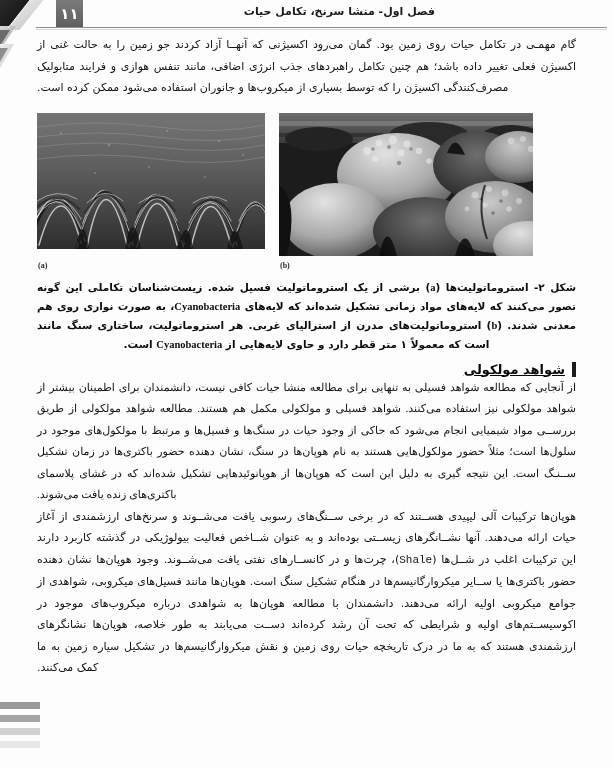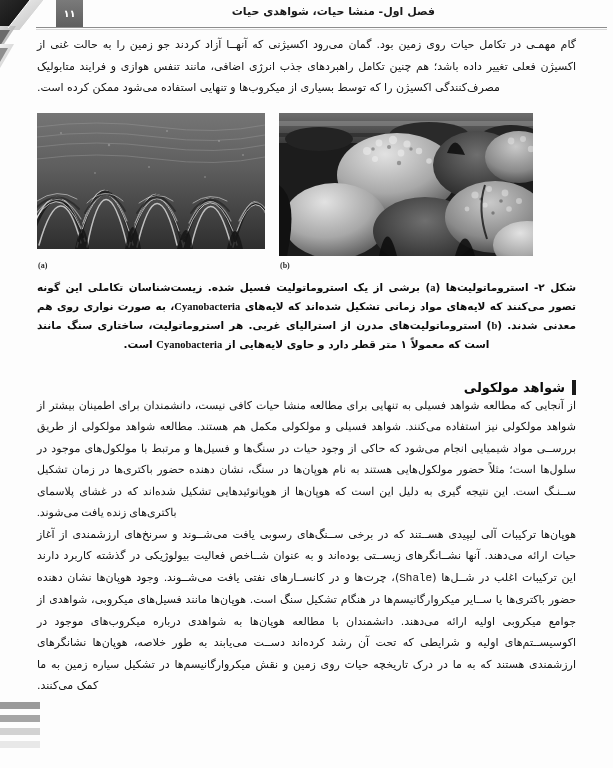--- a/index.html
+++ b/index.html
@@ -58,21 +58,21 @@
     direction: rtl;
   }
   .page-number-badge {
     position: absolute;
     top: 0px;
     left: 56px;
     width: 27px;
     height: 27px;
     background: linear-gradient(180deg, #7a7a7a 0%, #6e6e6e 45%, #5f5f5f 100%);
     color: #ffffff;
-    font-size: 10px;
+    font-size: 15px;
     font-weight: bold;
     display: flex;
     align-items: center;
     justify-content: center;
     box-sizing: border-box;
   }
 
   
   .corner-deco {
     position: absolute;
@@ -150,26 +150,27 @@
     font-weight: bold;
   }
   .caption .tag {
     font-family: "Liberation Serif", serif;
     font-weight: bold;
     font-style: normal;
   }
 
   
   .section-heading {
-    margin-top: 26px;
+    margin-top: 8px;
     display: flex;
     flex-direction: row;
     align-items: center;
     justify-content: flex-start;
     direction: rtl;
+    text-decoration: underline;
   }
   .heading-bar {
     width: 4px;
     height: 15px;
     background: #1b1b1b;
     margin-left: 7px;
     flex: 0 0 auto;
   }
   .heading-text {
     font-size: 13px;
@@ -204,21 +205,21 @@
   .deco-bar.b3 { background: #d2d2d2; }
   .deco-bar.b4 { background: #e8e8e8; }
 </style>
 </head>
 <body>
 
 <div class="page">
 
   <div class="header-band">
 
-    <div class="header-title">فصل اول- منشا حیات، شواهدی حیات</div>
+    <div class="header-title">فصل اول- منشا سرنخ، تکامل حیات</div>
 
     <div class="page-number-badge">۱۱</div>
   </div>
 
   <div class="header-rule"></div>
   <div class="header-rule-2"></div>
 
   <div class="corner-deco">
     <svg viewBox="0 0 58 78" xmlns="http://www.w3.org/2000/svg" aria-hidden="true">
       <defs>
@@ -246,21 +247,21 @@
       <polygon points="0,44 14,44 0,68" fill="url(#glight)"></polygon>
       <polygon points="0,48 8,48 0,62" fill="#8e8e8e"></polygon>
 
       <polyline points="30,0 8,28" fill="none" stroke="#ffffff" stroke-width="1"></polyline>
       <polyline points="44,0 20,30" fill="none" stroke="#ffffff" stroke-width="1"></polyline>
     </svg>
   </div>
 
   <div class="content">
 
-    <p class="body-text">گام مهمـی در تکامل حیات روی زمین بود. گمان می‌رود اکسیژنی که آنهــا آزاد کردند جو زمین را به حالت غنی از اکسیژن فعلی تغییر داده باشد؛ هم چنین تکامل راهبردهای جذب انرژی اضافی، مانند تنفس هوازی و فرایند متابولیک مصرف‌کنندگی اکسیژن را که توسط بسیاری از میکروب‌ها و تنهایی استفاده می‌شود ممکن کرده است.</p>
+    <p class="body-text">گام مهمـی در تکامل حیات روی زمین بود. گمان می‌رود اکسیژنی که آنهــا آزاد کردند جو زمین را به حالت غنی از اکسیژن فعلی تغییر داده باشد؛ هم چنین تکامل راهبردهای جذب انرژی اضافی، مانند تنفس هوازی و فرایند متابولیک مصرف‌کنندگی اکسیژن را که توسط بسیاری از میکروب‌ها و جانوران استفاده می‌شود ممکن کرده است.</p>
 
     <div class="figure-block">
 
       <div class="figure-item">
         <div class="photo photo-a">
           <svg viewBox="0 0 228 136" preserveAspectRatio="none" xmlns="http://www.w3.org/2000/svg" aria-hidden="true">
             <defs>
               <linearGradient id="rockA" x1="0" y1="0" x2="0" y2="1">
                 <stop offset="0%" stop-color="#757575"></stop>
                 <stop offset="40%" stop-color="#5e5e5e"></stop>

